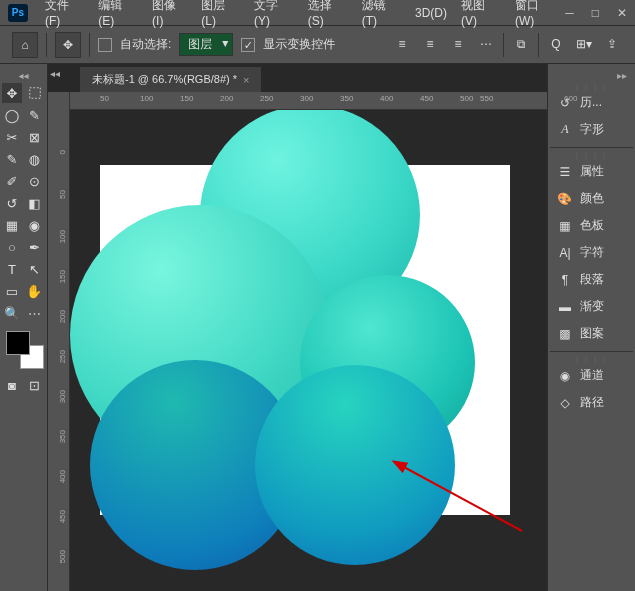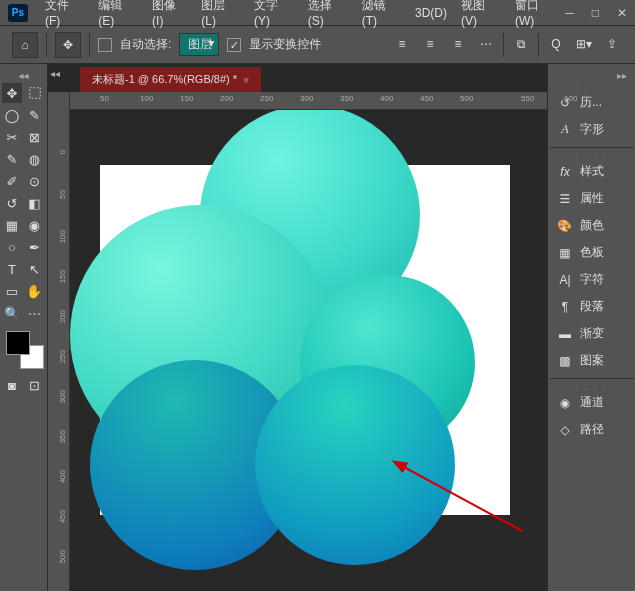--- a/index.html
+++ b/index.html
@@ -6,37 +6,37 @@
 body{background:#535353;width:635px;height:591px;overflow:hidden;color:#ddd;font-size:12px;}
 .top-bar{height:26px;background:#535353;display:flex;align-items:center;padding:0 8px;border-bottom:1px solid #2c2c2c;}
 .ps-logo{width:20px;height:18px;background:#001e36;color:#31a8ff;font-weight:bold;font-size:10px;display:flex;align-items:center;justify-content:center;border-radius:3px;margin-right:10px;}
 .menu-item{padding:0 7px;cursor:pointer;font-size:12px;}
 .win-controls{margin-left:auto;display:flex;gap:18px;color:#ccc;}
 .options-bar{height:38px;background:#535353;display:flex;align-items:center;padding:0 12px;gap:8px;border-bottom:1px solid #2c2c2c;}
 .opt-btn{width:26px;height:26px;display:flex;align-items:center;justify-content:center;background:#454545;border:1px solid #333;cursor:pointer;}
 .opt-sep{width:1px;height:24px;background:#333;}
 .checkbox{width:14px;height:14px;border:1px solid #999;display:inline-block;}
 .checkbox.checked::after{content:"✓";color:#ddd;font-size:11px;display:block;line-height:12px;text-align:center;}
-.dropdown{background:#0f766e;border:1px solid #333;padding:2px 6px 2px 8px;position:relative;cursor:pointer;}
+.dropdown{background:#14532d;border:1px solid #333;padding:2px 20px 2px 8px;position:relative;cursor:pointer;}
 .dropdown::after{content:"▾";position:absolute;right:4px;}
 .opt-right{margin-left:auto;display:flex;gap:6px;}
 .opt-icon{width:22px;height:22px;display:flex;align-items:center;justify-content:center;cursor:pointer;}
 .body-area{display:flex;height:527px;}
 .tool-panel{width:48px;background:#535353;border-right:1px solid #2c2c2c;padding:4px 2px;}
 .tool-collapse{text-align:center;font-size:10px;color:#aaa;padding:2px 0;}
 .tool-grid{display:grid;grid-template-columns:1fr 1fr;gap:2px;}
 .tool{width:20px;height:20px;display:flex;align-items:center;justify-content:center;cursor:pointer;color:#ddd;font-size:13px;}
 .tool.active{background:#3a3a3a;}
 .tool svg{width:14px;height:14px;fill:#ddd;}
 .swatches{margin-top:8px;position:relative;width:38px;height:38px;margin-left:4px;}
 .swatch-fg{width:24px;height:24px;background:#000;border:1px solid #999;position:absolute;top:0;left:0;z-index:2;}
 .swatch-bg{width:24px;height:24px;background:#fff;border:1px solid #999;position:absolute;bottom:0;right:0;}
 .canvas-area{flex:1;background:#282828;display:flex;flex-direction:column;}
 .tab-bar{height:28px;display:flex;align-items:flex-end;padding-left:18px;}
-.tab{background:#7f1d1d;padding:5px 12px;font-size:11px;color:#ddd;display:flex;align-items:center;gap:6px;}
+.tab{background:#404040;padding:5px 12px;font-size:11px;color:#ddd;display:flex;align-items:center;gap:6px;}
 .tab-close{color:#999;cursor:pointer;}
 .collapse-left{width:14px;text-align:center;color:#aaa;font-size:10px;padding-top:4px;}
 .rulers-wrap{flex:1;display:flex;position:relative;}
 .ruler-v{width:22px;background:#535353;border-right:1px solid #333;position:relative;font-size:8px;color:#aaa;}
 .ruler-v .tick{position:absolute;right:2px;writing-mode:vertical-lr;transform:rotate(180deg);}
 .canvas-col{flex:1;display:flex;flex-direction:column;}
 .ruler-h{height:18px;background:#535353;border-bottom:1px solid #333;position:relative;font-size:8px;color:#aaa;}
 .ruler-h .tick{position:absolute;top:2px;}
 .canvas-viewport{flex:1;background:#282828;position:relative;overflow:hidden;}
 .artboard{position:absolute;left:30px;top:55px;width:410px;height:350px;background:#fff;}
@@ -172,21 +172,21 @@
           <span class="tick" style="left:30px">50</span>
           <span class="tick" style="left:70px">100</span>
           <span class="tick" style="left:110px">150</span>
           <span class="tick" style="left:150px">200</span>
           <span class="tick" style="left:190px">250</span>
           <span class="tick" style="left:230px">300</span>
           <span class="tick" style="left:270px">350</span>
           <span class="tick" style="left:310px">400</span>
           <span class="tick" style="left:350px">450</span>
           <span class="tick" style="left:390px">500</span>
-          <span class="tick" style="left:451px">550</span>
+          <span class="tick" style="left:410px">550</span>
           <span class="tick" style="left:494px">600</span>
         </div>
         <div class="canvas-viewport">
           <div class="artboard">
             <div class="circle c1"></div>
             <div class="circle c2"></div>
             <div class="circle c3"></div>
             <div class="circle c4"></div>
             <div class="circle c5"></div>
           </div>
@@ -214,26 +214,20 @@
       </div>
     <div class="panel-item">
         <span class="panel-icon">
           <i style="font-style:italic;font-family:serif">A</i>
         </span>
         <span>字形</span>
       </div>
     <div class="panel-sep"></div>
     <div class="panel-group-handle">⋮⋮⋮⋮</div>
     <div class="panel-item">
-        <span class="panel-icon">
-          <i style="font-style:italic">fx</i>
-        </span>
-        <span>样式</span>
-      </div>
-    <div class="panel-item">
         <span class="panel-icon">☰</span>
         <span>属性</span>
       </div>
     <div class="panel-item">
         <span class="panel-icon">🎨</span>
         <span>颜色</span>
       </div>
     <div class="panel-item">
         <span class="panel-icon">▦</span>
         <span>色板</span>

